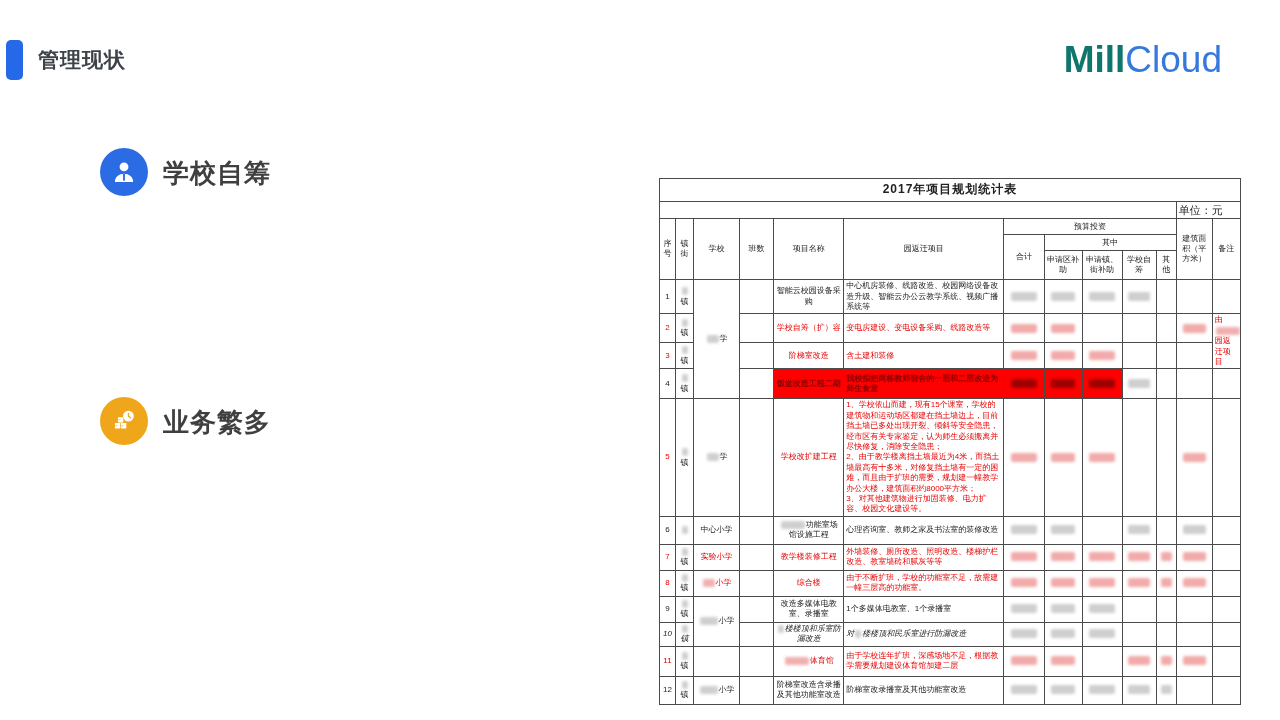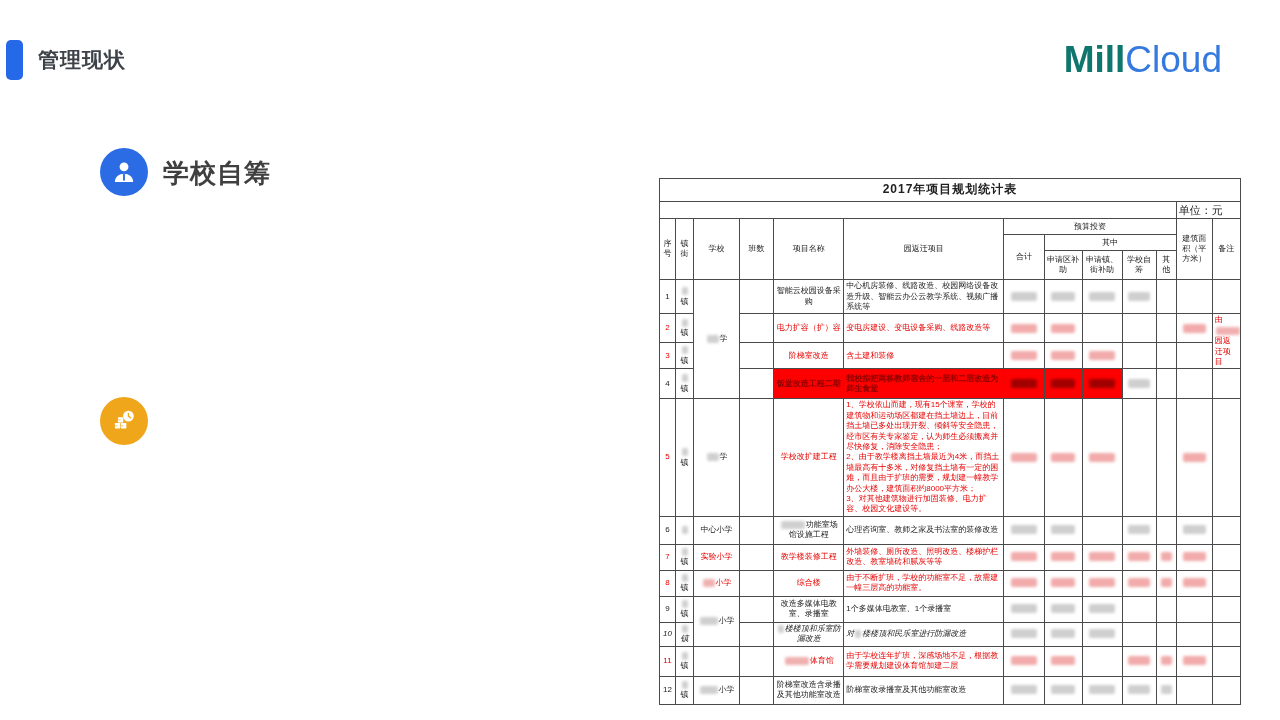--- a/index.html
+++ b/index.html
@@ -71,20 +71,21 @@
   <div class="sec-icon" style="left:100px;top:397px;background:#efa61b;">
     <svg viewBox="0 0 24 24">
       <circle cx="15.8" cy="7.8" r="4.6" fill="#fff"></circle>
       <path d="M15.8 5.4v2.6l2 1.2" stroke="#efa61b" stroke-width="1.1" fill="none" stroke-linecap="round"></path>
       <rect x="4.2" y="13.8" width="4.6" height="4.6" rx="0.4" fill="#fff"></rect>
       <rect x="9.4" y="13.8" width="4.6" height="4.6" rx="0.4" fill="#fff"></rect>
       <rect x="6.8" y="8.8" width="4.6" height="4.4" rx="0.4" fill="#fff"></rect>
       <path d="M6.5 16.1h-2.3M11.7 16.1H9.4M9.1 11h-2.3" stroke="#efa61b" stroke-width="0.5"></path>
     </svg>
   </div>
+  <div class="sec-head" style="left:163px;top:405px;">业务繁多</div>
 
   <div class="sheet">
     <table>
       <colgroup>
         <col style="width:16px">
           <col style="width:18px">
           <col style="width:46px">
         <col style="width:34px">
           <col style="width:70px">
           <col style="width:160px">
@@ -139,21 +140,21 @@
             <td><span class="chip gray"></span></td>
             <td><span class="chip gray"></span></td>
             <td></td>
             <td></td>
             <td></td>
           </tr>
           <tr style="height: 26px;">
             <td class="red">2</td>
             <td><span class="bblur" style="width: 6px;"></span>镇</td>
             <td></td>
-            <td class="red">电力扩容（扩）容</td>
+            <td class="red">学校自筹（扩）容</td>
             <td class="ct red">变电房建设、变电设备采购、线路改造等</td>
             <td><span class="chip pink"></span></td>
             <td><span class="chip pink"></span></td>
             <td></td>
             <td></td>
             <td></td>
             <td><span class="chip pink"></span></td>
             <td rowspan="2" class="red ct">由<span class="bblur pinkt" style="width: 24px;"></span>
 园返迁项目</td>
           </tr>

